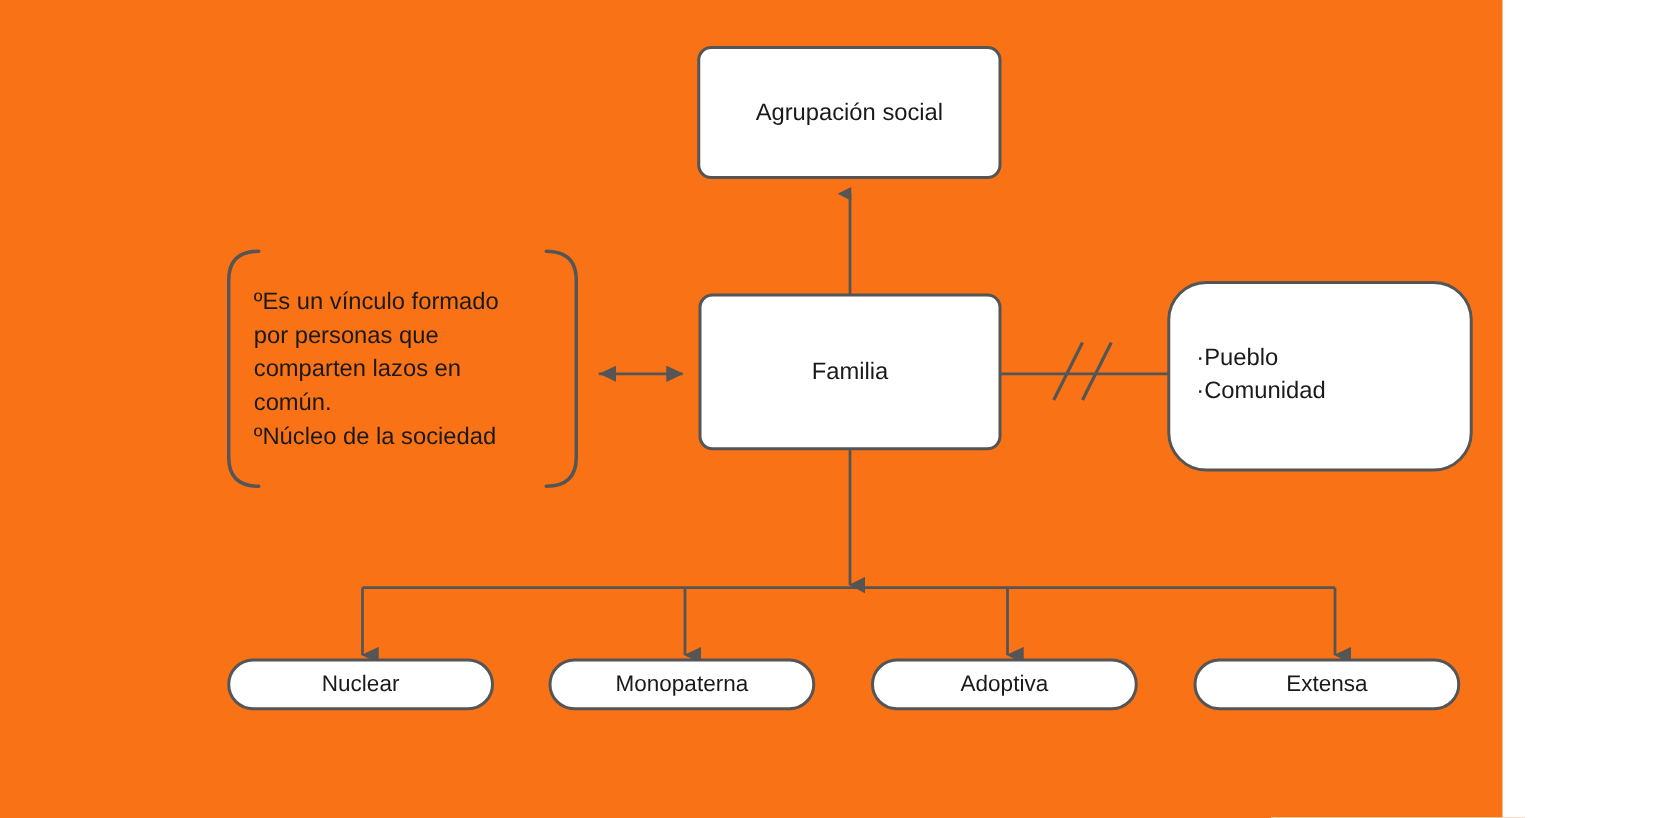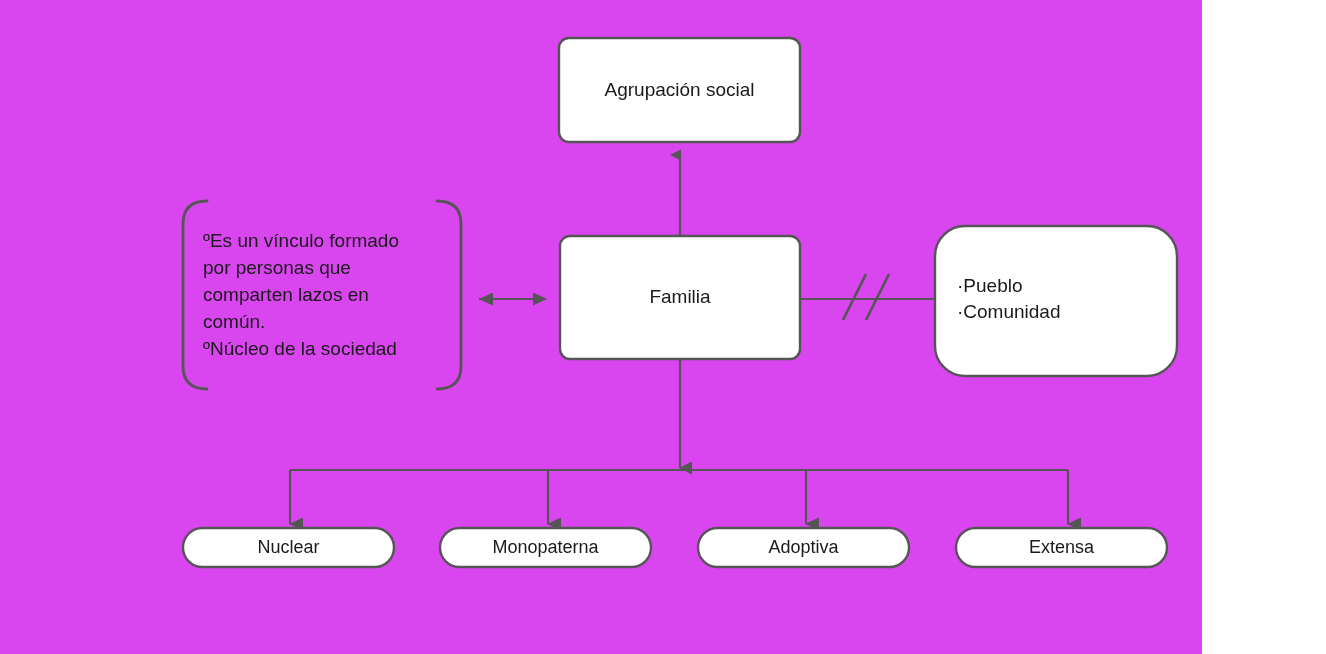--- a/index.html
+++ b/index.html
@@ -10,21 +10,21 @@
   body {
     width: 1326px;
     height: 654px;
     overflow: hidden;
     font-family: "Liberation Sans", sans-serif;
   }
   #diagram-root {
     position: relative;
     width: 1202px;
     height: 654px;
-    background: #d946ef;
+    background: #f97316;
   }
   svg.diagram {
     display: block;
     width: 1326px;
     height: 654px;
   }
   .node-shape {
     fill: #ffffff;
     stroke: #555555;
     stroke-width: 2.4;

